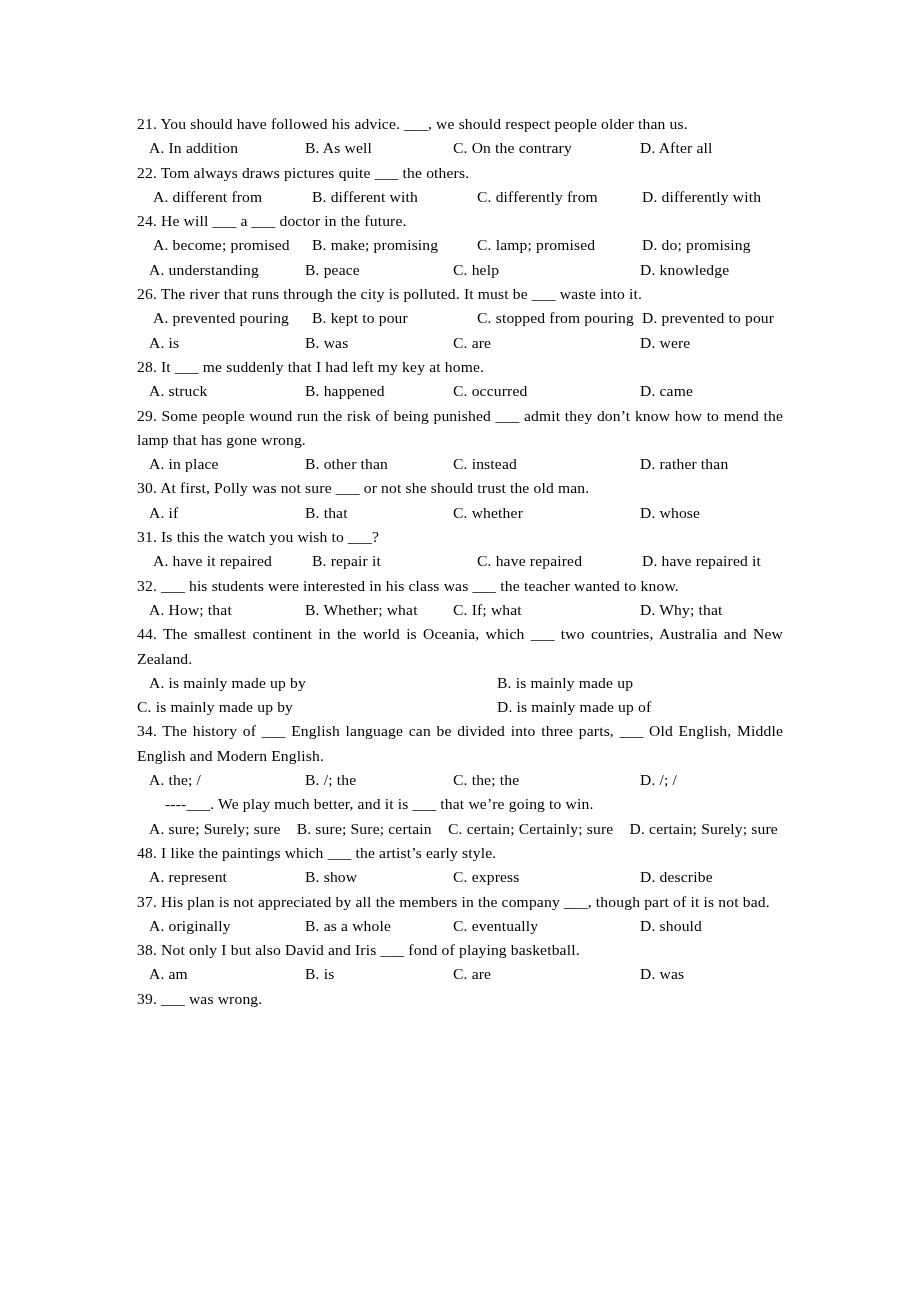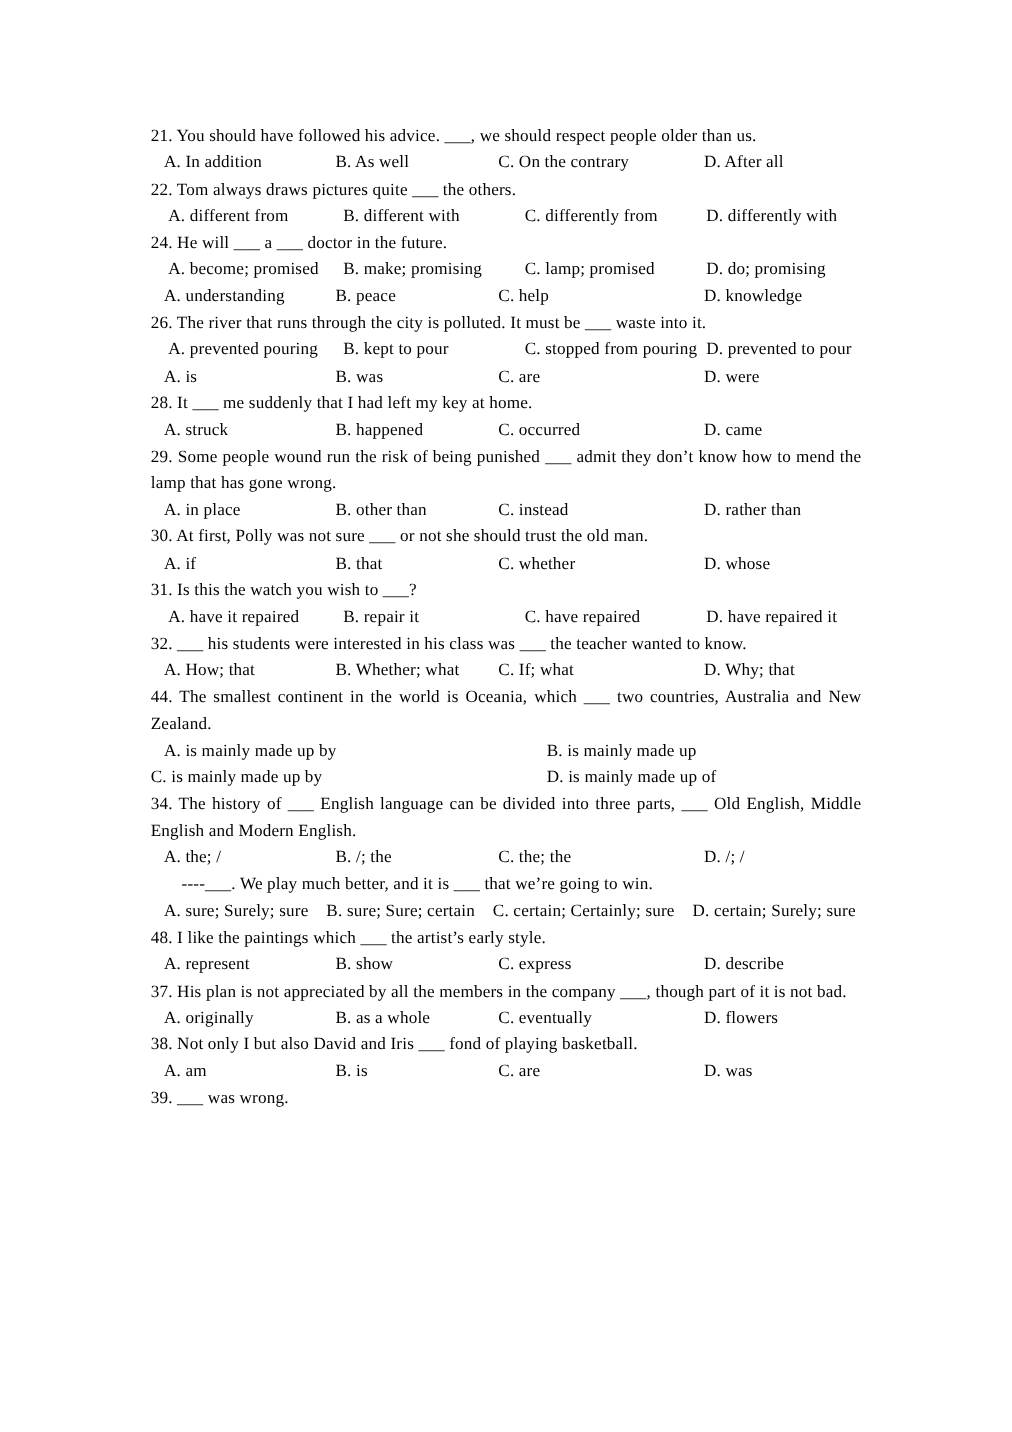--- a/index.html
+++ b/index.html
@@ -242,21 +242,21 @@
         <span class="opt d">D. describe</span>
       </div>
     </div>
 
     <div>
       <div class="stem">37. His plan is not appreciated by all the members in the company ___, though part of it is not bad.</div>
       <div class="opts">
         <span class="opt a">A. originally</span>
         <span class="opt b">B. as a whole</span>
         <span class="opt c">C. eventually</span>
-        <span class="opt d">D. flowers</span>
+        <span class="opt d">D. should</span>
       </div>
     </div>
 
     <div>
       <div class="stem">38. Not only I but also David and Iris ___ fond of playing basketball.</div>
       <div class="opts">
         <span class="opt a">A. am</span>
         <span class="opt b">B. is</span>
         <span class="opt c">C. are</span>
         <span class="opt d">D. was</span>

